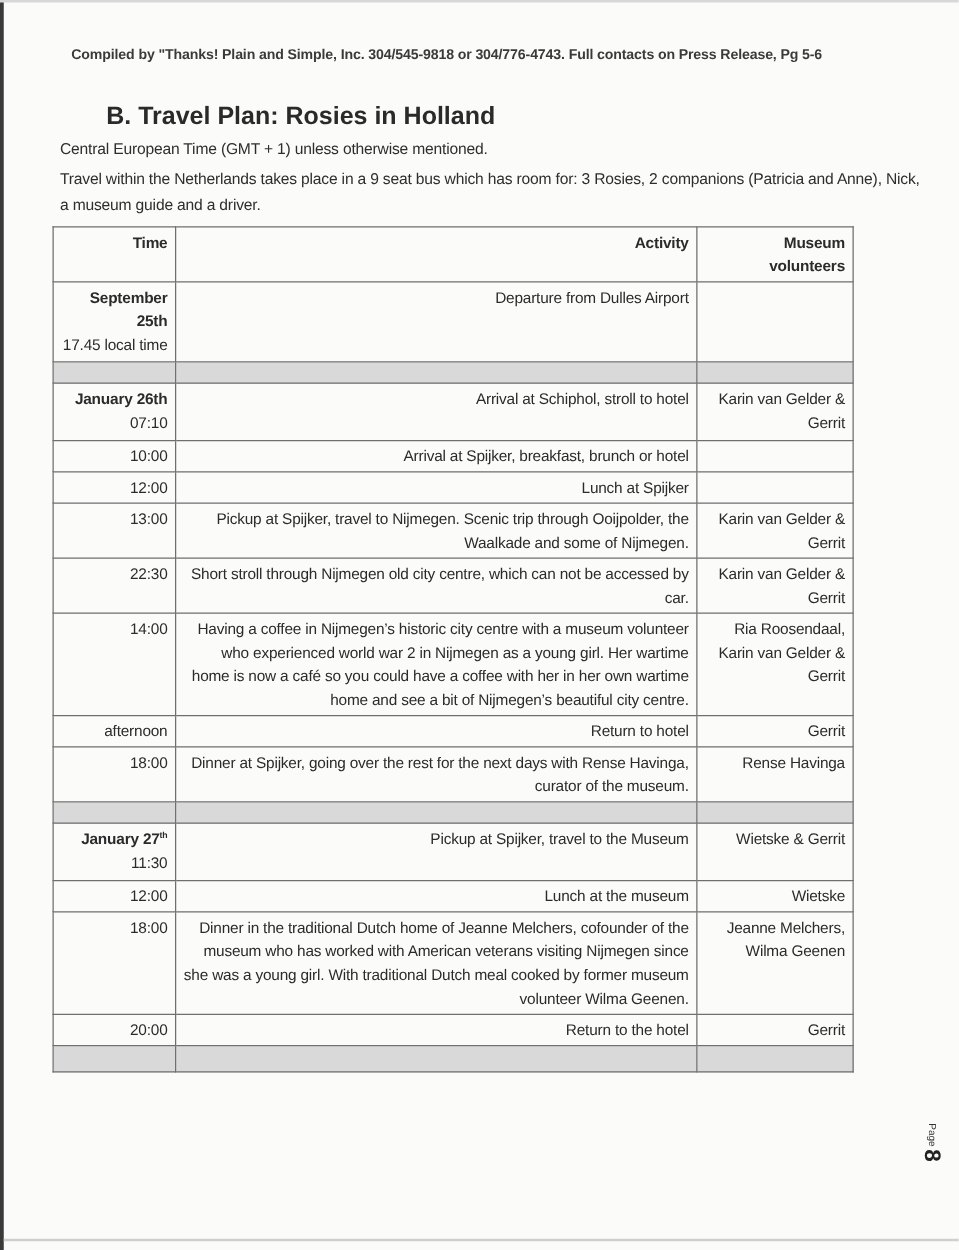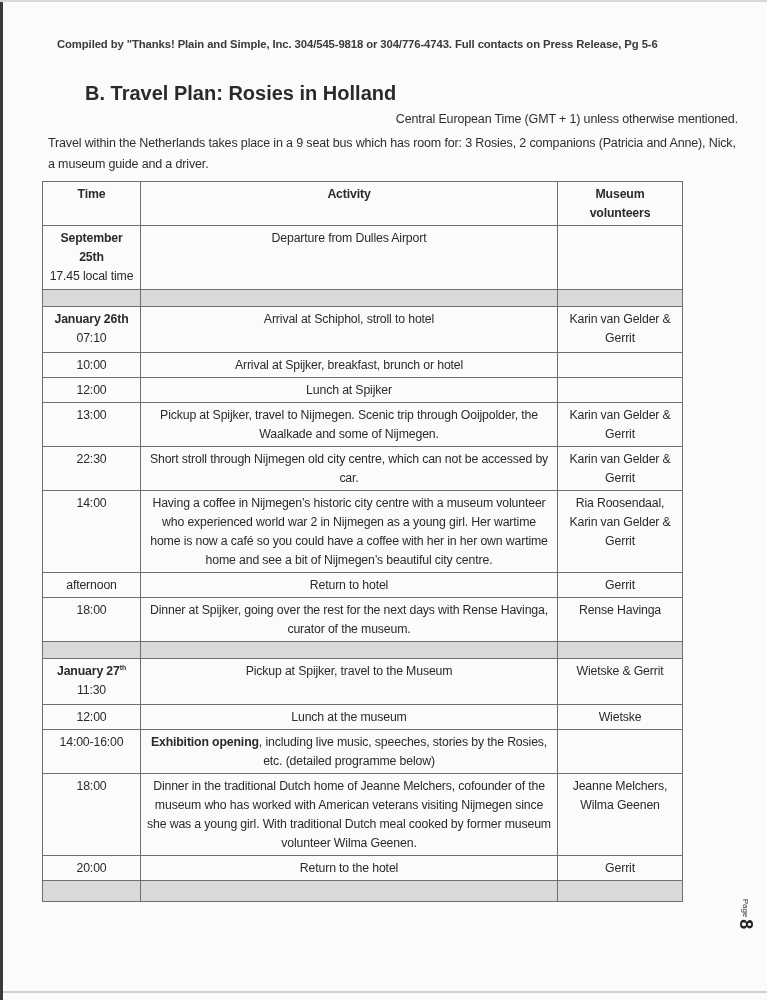--- a/index.html
+++ b/index.html
@@ -17,31 +17,31 @@
     color: #3a3a3a; letter-spacing: -0.1px; white-space: nowrap;
   }
   .title {
     position: absolute; left: 48px; top: 82px; font-size: 20px; font-weight: bold;
     color: #2a2a2a; white-space: nowrap; margin-left: 37px;
   }
   .intro {
     position: absolute; left: 48px; font-size: 12.5px; color: #2e2e2e; line-height: 21px;
     width: 690px; letter-spacing: -0.15px;
   }
-  .intro1 { top: 109px; text-align: right; }
+  .intro1 { top: 109px; }
   .intro2 { top: 133px; }
 
   table.plan {
     position: absolute; left: 42px; top: 181px; width: 640px;
     border-collapse: collapse; table-layout: fixed;
     font-size: 12.3px; color: #2b2b2b; letter-spacing: -0.15px;
   }
   table.plan td, table.plan th {
     border: 1px solid #6f6f6f; vertical-align: top;
-    padding: 3px 6px 2px 6px; line-height: 19px; text-align: center; font-weight: normal;
+    padding: 3px 6px 2px 6px; line-height: 19px; text-align: right; font-weight: normal;
   }
   table.plan th { font-weight: bold; }
   col.c-time { width: 98px; }
   col.c-act { width: 417px; }
   col.c-vol { width: 125px; }
   tr.spacer td { background: #d9d9d9; height: 16px; padding: 0; }
   .bold { font-weight: bold; }
   sup { font-size: 7px; vertical-align: 5px; line-height: 0; }
 
   .page-num {
@@ -152,25 +152,20 @@
       </td>
       <td>Pickup at Spijker, travel to the Museum</td>
       <td>Wietske &amp; Gerrit</td>
     </tr>
     <tr>
       <td>12:00</td>
       <td>Lunch at the museum</td>
       <td>Wietske</td>
     </tr>
     <tr>
-      <td>14:00-16:00</td>
-      <td><span class="bold">Exhibition opening</span><span>, including live music, speeches, stories by the Rosies, etc. (detailed programme below)</span></td>
-      <td></td>
-    </tr>
-    <tr>
       <td>18:00</td>
       <td>Dinner in the traditional Dutch home of Jeanne Melchers, cofounder of the museum who has worked with American veterans visiting Nijmegen since she was a young girl. With traditional Dutch meal cooked by former museum volunteer Wilma Geenen.</td>
       <td>Jeanne Melchers, Wilma Geenen</td>
     </tr>
     <tr>
       <td>20:00</td>
       <td>Return to the hotel</td>
       <td>Gerrit</td>
     </tr>
     <tr class="spacer">

